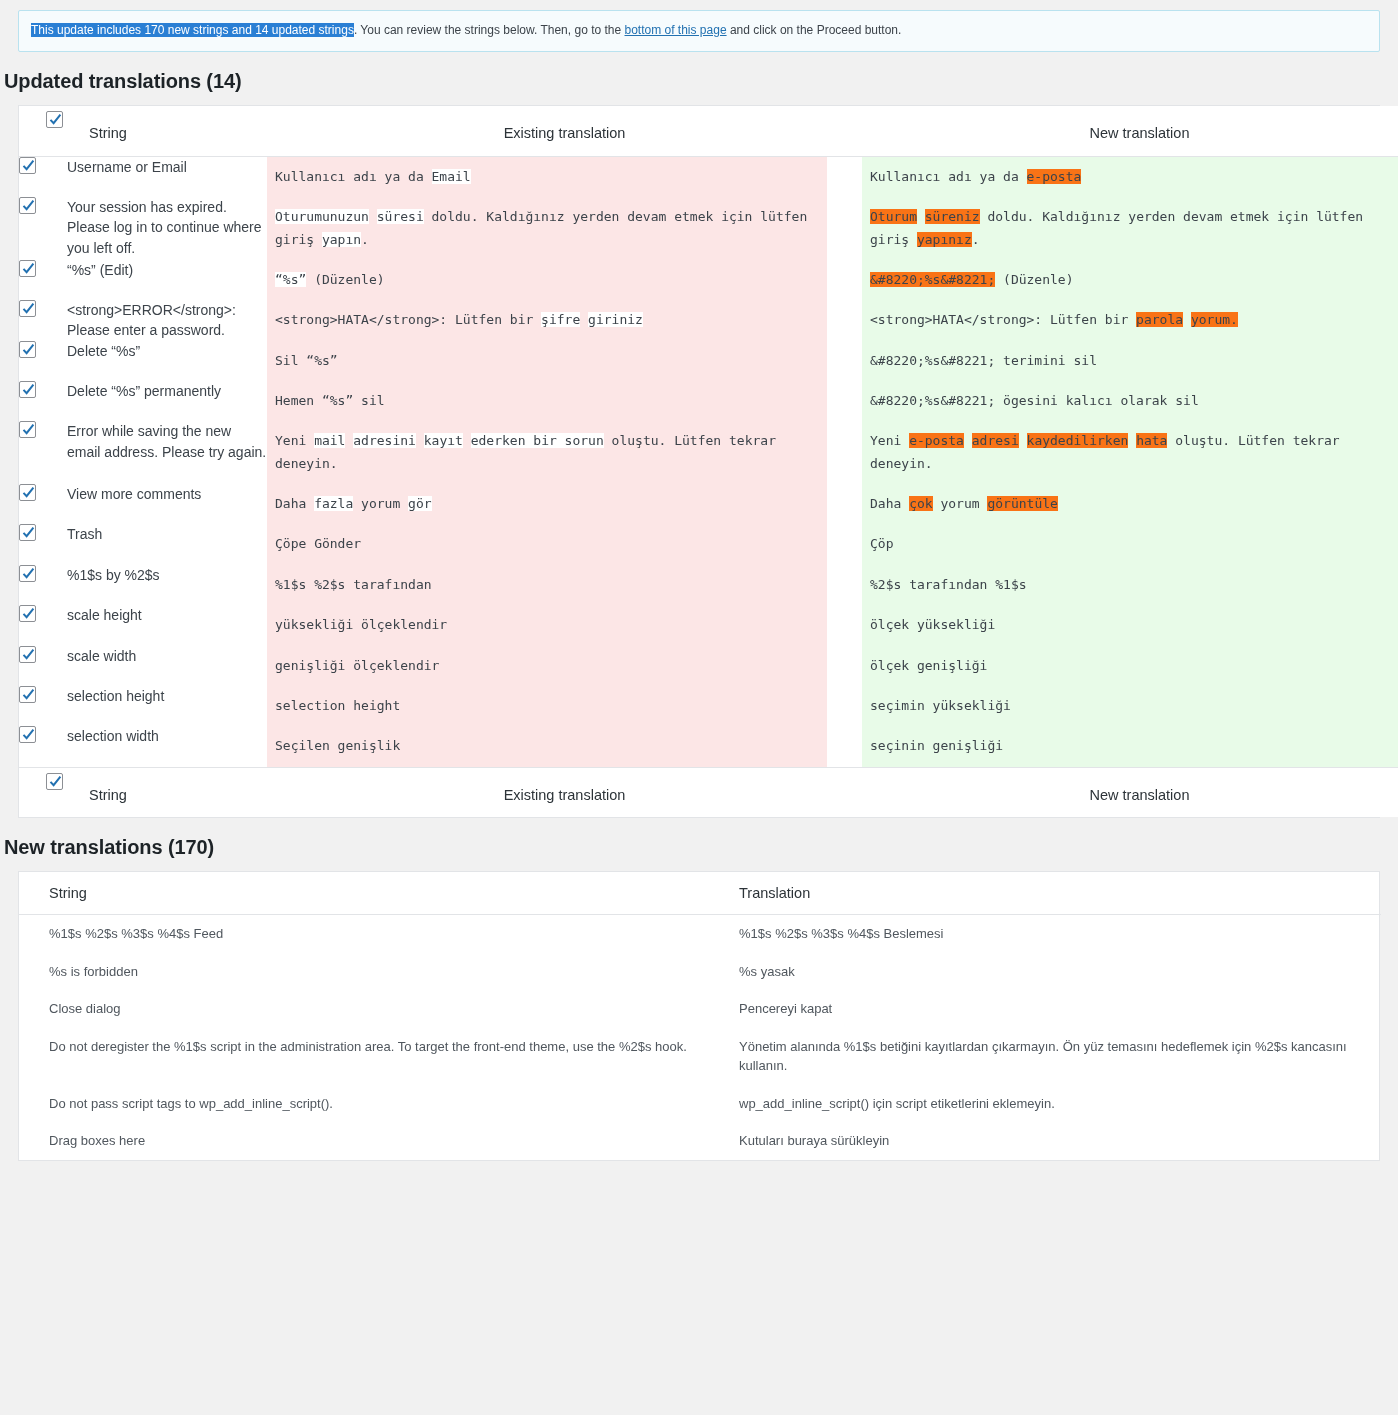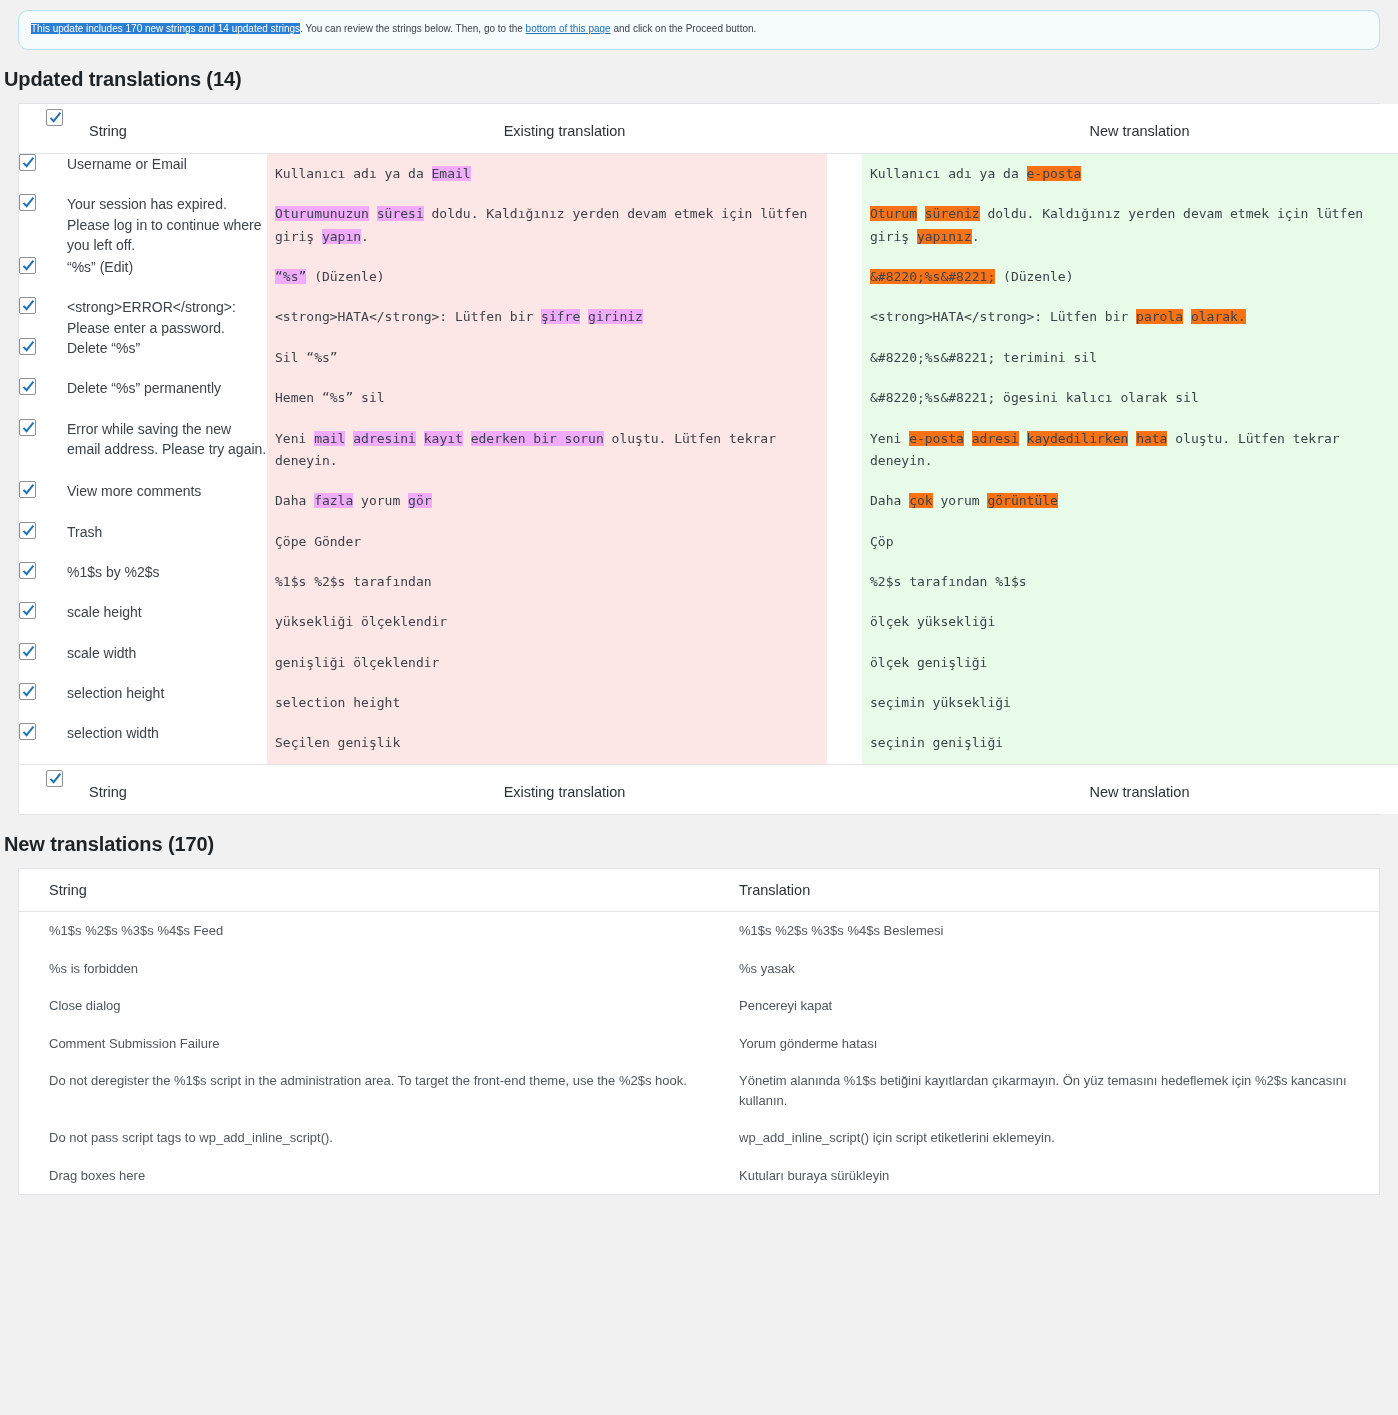--- a/index.html
+++ b/index.html
@@ -9,23 +9,23 @@
     font-family: "Liberation Sans", sans-serif;
     color: #3c434a;
   }
   body { width: 1398px; }
 
   
   .notice-wrap { padding: 10px 18px 0 18px; }
   .notice {
     background: #f6fbfd;
     border: 1px solid #b9e2ef;
-    border-radius: 10px;
+    border-radius: 2px;
     padding: 11px 12px 12px 12px;
-    font-size: 10px;
+    font-size: 12px;
     line-height: 1.45;
     color: #3c434a;
   }
   .notice .hl {
     background: #2a7fd4;
     color: #ffffff;
   }
   .notice a {
     color: #2271b1;
     text-decoration: underline;
@@ -89,21 +89,21 @@
   .diff-box {
     font-family: "DejaVu Sans Mono", monospace;
     font-size: 13px;
     line-height: 1.72;
     padding: 9px 10px 9px 8px;
     color: #3c434a;
     white-space: normal;
   }
   .diff-old { background: #fce6e6; margin-right: 35px; }
   .diff-new { background: #e8fbe8; margin-right: 8px; }
-  .diff-old ins, .diff-old del, .diff-old .m { background: #f0abfc; text-decoration: none; }
+  .diff-old ins, .diff-old del, .diff-old .m { background: #ffffff; text-decoration: none; }
   .diff-new ins, .diff-new del, .diff-new .m { background: #f97316; text-decoration: none; }
 
   
   .cbx {
     display: inline-block;
     width: 17px; height: 17px;
     border: 1px solid #8c8f94;
     background: #ffffff;
     border-radius: 2px;
     position: relative;
@@ -215,21 +215,21 @@
         </tr>
         <tr>
           <td class="cb-cell"><span class="cbx"><svg width="15" height="15" viewBox="0 0 15 15">
                 <path d="M2.5 7.8 L5.6 11.2 L12.4 2.6" stroke="#2271b1" stroke-width="2" fill="none"></path>
               </svg></span></td>
           <td class="str-cell">&lt;strong&gt;ERROR&lt;/strong&gt;: Please enter a password.</td>
           <td class="diff-cell">
             <div class="diff-box diff-old"><span>&lt;strong&gt;HATA&lt;/strong&gt;: Lütfen bir </span><span class="m">şifre</span><span> </span><span class="m">giriniz</span></div>
           </td>
           <td class="diff-cell">
-            <div class="diff-box diff-new"><span>&lt;strong&gt;HATA&lt;/strong&gt;: Lütfen bir </span><span class="m">parola</span><span> </span><span class="m">olarak.</span></div>
+            <div class="diff-box diff-new"><span>&lt;strong&gt;HATA&lt;/strong&gt;: Lütfen bir </span><span class="m">parola</span><span> </span><span class="m">yorum.</span></div>
           </td>
         </tr>
         <tr>
           <td class="cb-cell"><span class="cbx"><svg width="15" height="15" viewBox="0 0 15 15">
                 <path d="M2.5 7.8 L5.6 11.2 L12.4 2.6" stroke="#2271b1" stroke-width="2" fill="none"></path>
               </svg></span></td>
           <td class="str-cell">Delete “%s”</td>
           <td class="diff-cell">
             <div class="diff-box diff-old"><span>Sil “%s”</span></div>
           </td>
@@ -392,24 +392,20 @@
         </tr>
         <tr>
           <td>%s is forbidden</td>
           <td class="tr-c">%s yasak</td>
         </tr>
         <tr>
           <td>Close dialog</td>
           <td class="tr-c">Pencereyi kapat</td>
         </tr>
         <tr>
-          <td>Comment Submission Failure</td>
-          <td class="tr-c">Yorum gönderme hatası</td>
-        </tr>
-        <tr>
           <td>Do not deregister the %1$s script in the administration area. To target the front-end theme, use the %2$s hook.</td>
           <td class="tr-c">Yönetim alanında %1$s betiğini kayıtlardan çıkarmayın. Ön yüz temasını hedeflemek için %2$s kancasını kullanın.</td>
         </tr>
         <tr>
           <td>Do not pass script tags to wp_add_inline_script().</td>
           <td class="tr-c">wp_add_inline_script() için script etiketlerini eklemeyin.</td>
         </tr>
         <tr>
           <td>Drag boxes here</td>
           <td class="tr-c">Kutuları buraya sürükleyin</td>

